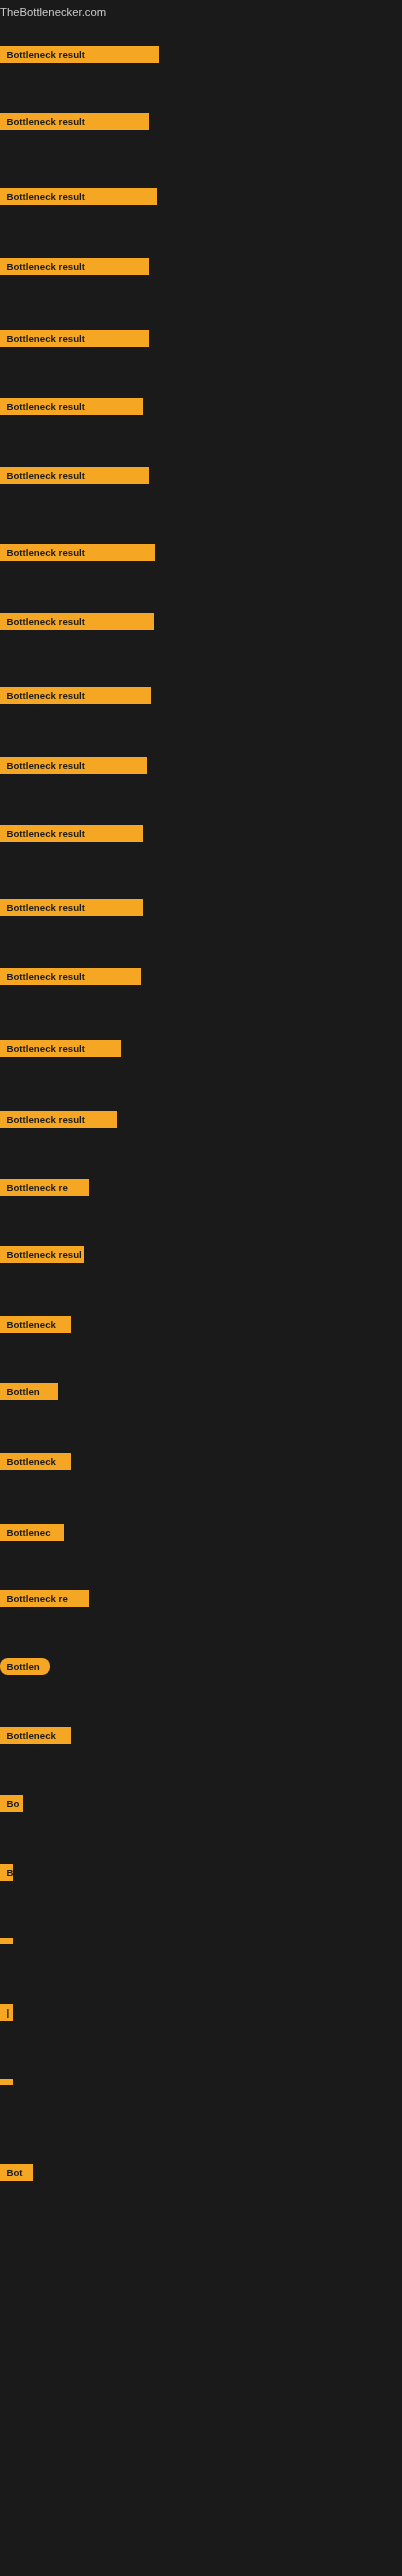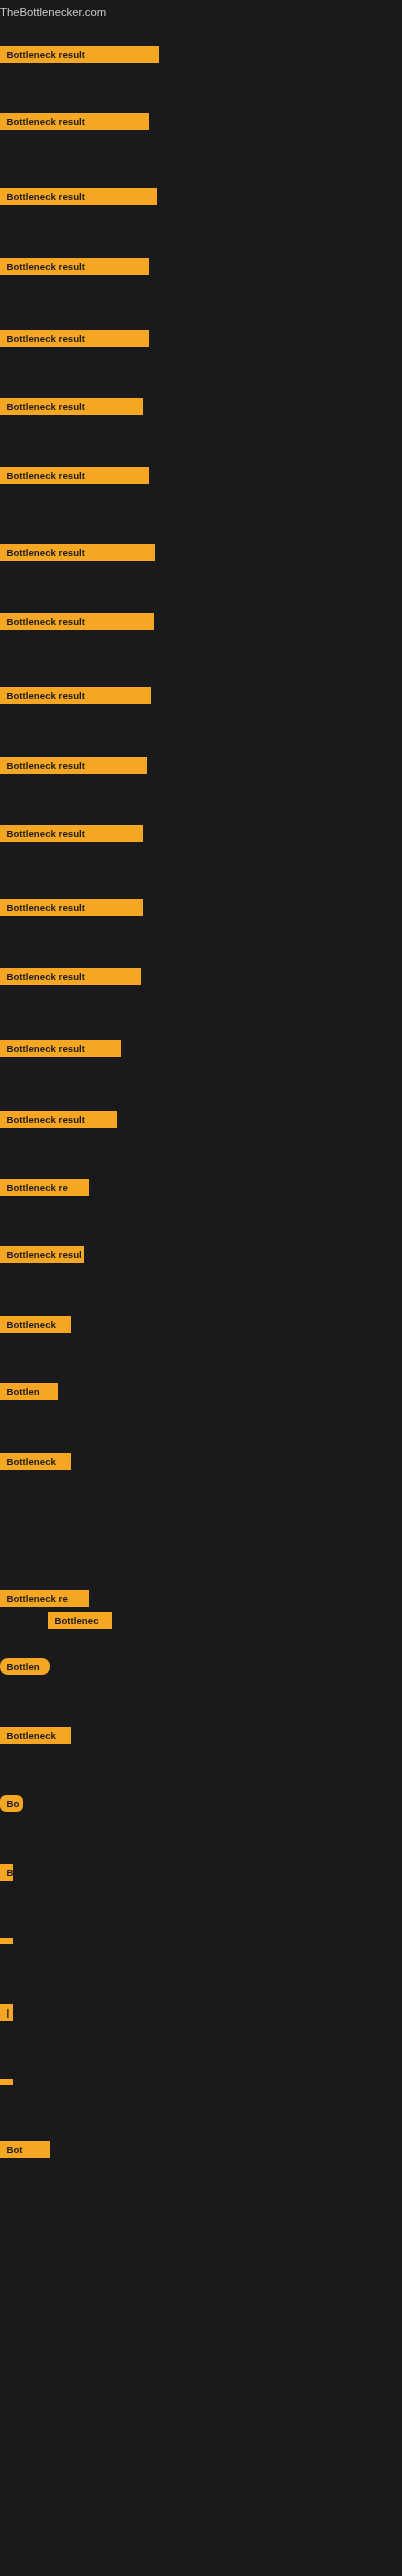--- a/index.html
+++ b/index.html
@@ -60,23 +60,23 @@
 <div class="bottleneck-item" style="top: 825px;"><span class="bottleneck-label" style="width: 143px;">Bottleneck result</span></div>
 <div class="bottleneck-item" style="top: 899px;"><span class="bottleneck-label" style="width: 143px;">Bottleneck result</span></div>
 <div class="bottleneck-item" style="top: 968px;"><span class="bottleneck-label" style="width: 141px;">Bottleneck result</span></div>
 <div class="bottleneck-item" style="top: 1040px;"><span class="bottleneck-label" style="width: 121px;">Bottleneck result</span></div>
 <div class="bottleneck-item" style="top: 1111px;"><span class="bottleneck-label" style="width: 117px;">Bottleneck result</span></div>
 <div class="bottleneck-item" style="top: 1179px;"><span class="bottleneck-label" style="width: 89px;">Bottleneck re</span></div>
 <div class="bottleneck-item" style="top: 1246px;"><span class="bottleneck-label" style="width: 84px;">Bottleneck resul</span></div>
 <div class="bottleneck-item" style="top: 1316px;"><span class="bottleneck-label" style="width: 71px;">Bottleneck</span></div>
 <div class="bottleneck-item" style="top: 1383px;"><span class="bottleneck-label" style="width: 58px;">Bottlen</span></div>
 <div class="bottleneck-item" style="top: 1453px;"><span class="bottleneck-label" style="width: 71px;">Bottleneck</span></div>
-<div class="bottleneck-item" style="top: 1612px; padding-left: 48px;"><span class="bottleneck-label" style="width: 64px;">Bottlenec</span></div>
+<div class="bottleneck-item" style="top: 1524px;"><span class="bottleneck-label" style="width: 64px;">Bottlenec</span></div>
 <div class="bottleneck-item" style="top: 1590px;"><span class="bottleneck-label" style="width: 89px;">Bottleneck re</span></div>
 <div class="bottleneck-item" style="top: 1658px;"><span class="bottleneck-label" style="width: 50px; border-radius: 8px;">Bottlen</span></div>
 <div class="bottleneck-item" style="top: 1727px;"><span class="bottleneck-label" style="width: 71px;">Bottleneck</span></div>
-<div class="bottleneck-item" style="top: 1795px;"><span class="bottleneck-label" style="width: 22.5px; border-radius: 6px;">Bo</span></div>
+<div class="bottleneck-item" style="top: 1795px;"><span class="bottleneck-label" style="width: 22.5px;">Bo</span></div>
 <div class="bottleneck-item" style="top: 1864px;"><span class="bottleneck-label" style="width: 11.3px;">B</span></div>
 <div class="bottleneck-item" style="top: 1932px;"><span class="bottleneck-label" style="width: 3.2px;"></span></div>
 <div class="bottleneck-item" style="top: 2004px;"><span class="bottleneck-label" style="width: 4.8px;">|</span></div>
 <div class="bottleneck-item" style="top: 2073px;"><span class="bottleneck-label" style="width: 1.6px;"></span></div>
-<div class="bottleneck-item" style="top: 2141px;"><span class="bottleneck-label" style="width: 50px;">Bot</span></div>
+<div class="bottleneck-item" style="top: 2141px;"><span class="bottleneck-label" style="width: 33px; margin-top: 23px;">Bot</span></div>
 
 
 </body></html>

